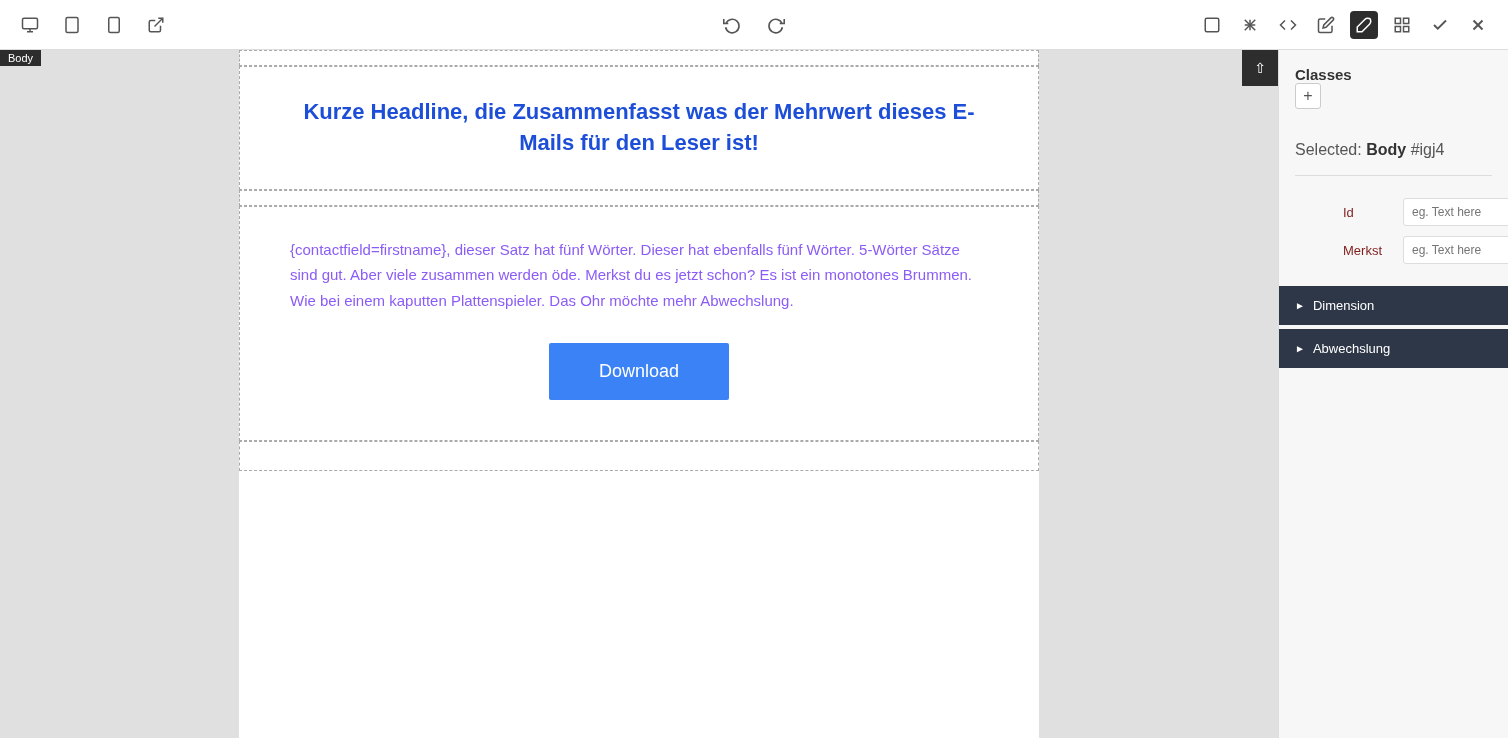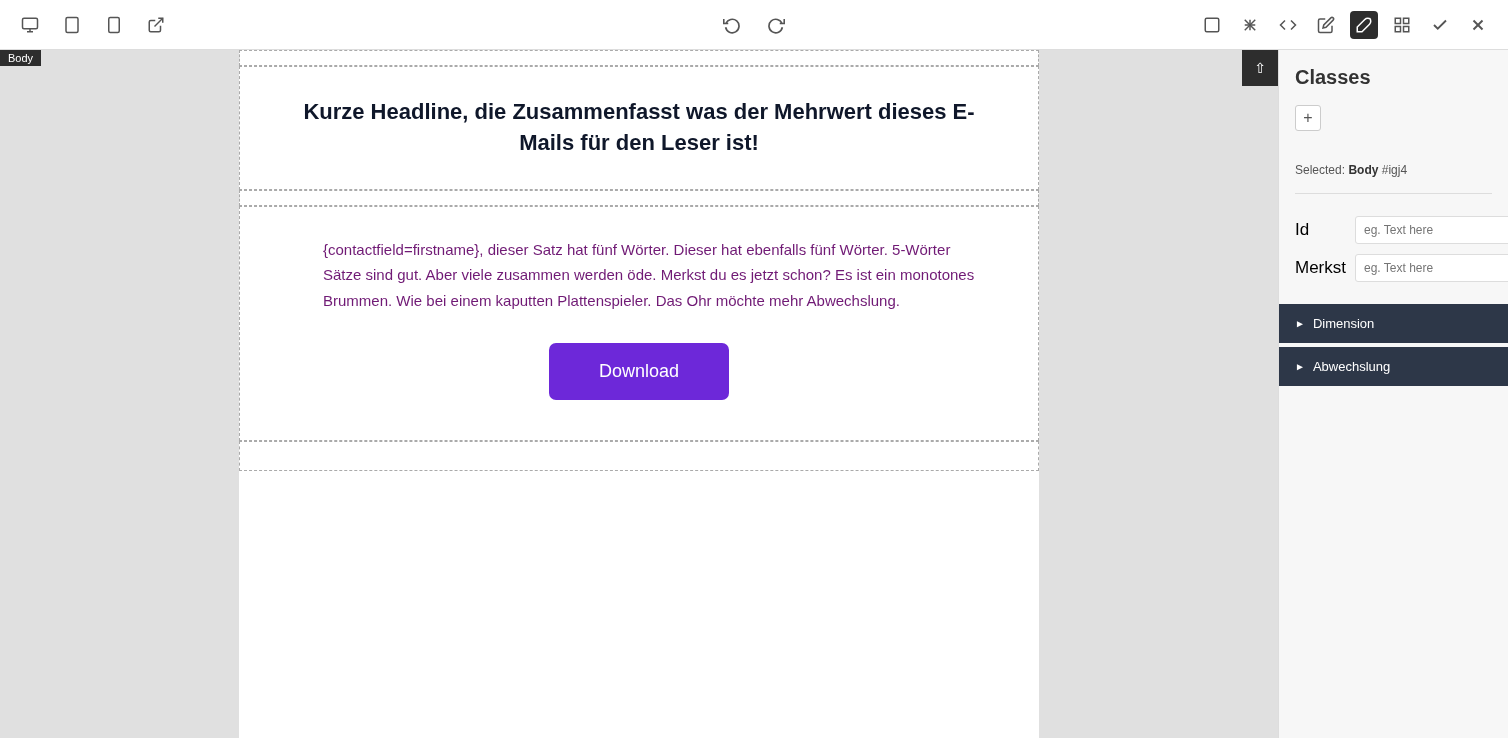--- a/index.html
+++ b/index.html
@@ -119,51 +119,50 @@
 
     .email-section-headline {
       padding: 30px 60px;
       text-align: center;
       border-bottom: 1px dashed #aaa;
     }
 
     .headline-text {
       font-size: 22px;
       font-weight: 600;
-      color: #0f172a;
+      color: #1d4ed8;
       line-height: 1.4;
     }
 
     .email-section-body {
       padding: 30px 50px 40px;
       border-bottom: 1px dashed #aaa;
     }
 
     .body-text {
       font-size: 15px;
-      color: #701a75;
+      color: #8b5cf6;
       line-height: 1.7;
       margin-bottom: 30px;
-      margin-left: 33px;
     }
 
     .download-btn-wrapper {
       display: flex;
       justify-content: center;
     }
 
     .download-btn {
-      background: #6d28d9;
+      background: #3b82f6;
       color: #fff;
       border: none;
       padding: 18px 50px;
       font-size: 18px;
       cursor: pointer;
       font-weight: 400;
-      border-radius: 7px;
+      border-radius: 2px;
       min-width: 180px;
     }
 
     .email-section-footer {
       height: 30px;
       background: #fff;
     }
 
     
     .right-panel {
@@ -173,61 +172,62 @@
       display: flex;
       flex-direction: column;
       overflow-y: auto;
     }
 
     .panel-section {
       padding: 16px 16px 8px;
     }
 
     .panel-title {
-      font-size: 20px;
+      font-size: 15px;
       font-weight: 600;
       color: #333;
-      margin-bottom: 16px;
+      margin-bottom: 0;
     }
 
     .add-class-btn {
       width: 26px; height: 26px;
       border: 1px solid #ccc;
       background: #fff;
       border-radius: 3px;
       cursor: pointer;
       font-size: 16px;
       display: flex; align-items: center; justify-content: center;
       color: #555;
     }
 
     .selected-info {
-      font-size: 12px;
+      font-size: 16px;
       color: #555;
       margin-top: 8px;
       margin-bottom: 16px;
     }
 
     .selected-info strong {
       color: #333;
       font-weight: 600;
     }
 
     .panel-field {
       display: flex;
       align-items: center;
       margin-bottom: 10px;
       gap: 8px;
     }
 
     .panel-field-label {
-      font-size: 17px;
-      color: #000000;
+      font-size: 13px;
+      color: #7f1d1d;
       width: 52px;
       flex-shrink: 0;
+      margin-left: 48px;
     }
 
     .panel-field-input {
       flex: 1;
       height: 28px;
       border: 1px solid #ddd;
       border-radius: 3px;
       background: #fff;
       font-size: 12px;
       color: #aaa;

